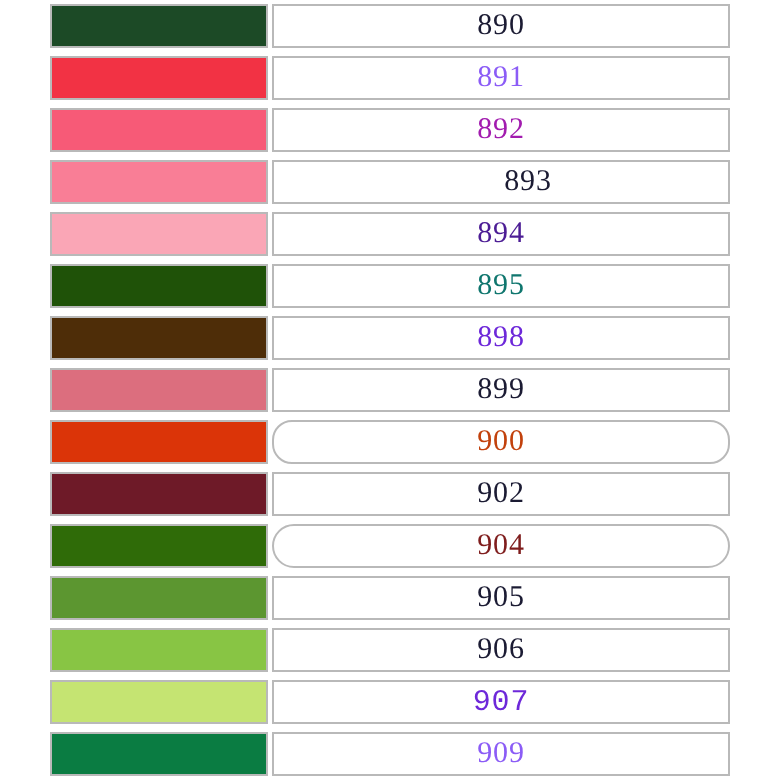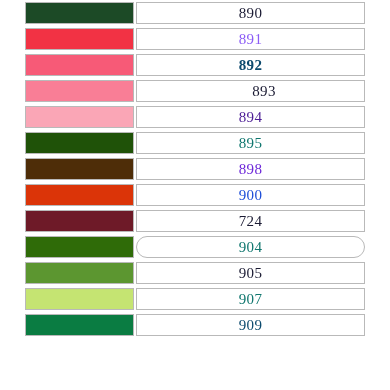--- a/index.html
+++ b/index.html
@@ -83,21 +83,21 @@
         </td>
         <td class="code-cell">
           <div class="code-box" style="border-color: rgb(185, 185, 185); color: #8b5cf6;">891</div>
         </td>
       </tr>
       <tr>
         <td class="swatch-cell">
           <span class="swatch" style="background-color: rgb(247, 90, 119); border-color: rgb(185, 185, 185);"></span>
         </td>
         <td class="code-cell">
-          <div class="code-box" style="border-color: rgb(185, 185, 185); color: #0c4a6e; font-weight: bold;">892</div>
+          <div class="code-box" style="border-color: rgb(185, 185, 185); color: #a21caf;">892</div>
         </td>
       </tr>
       <tr>
         <td class="swatch-cell">
           <span class="swatch" style="background-color: rgb(249, 126, 150); border-color: rgb(185, 185, 185);"></span>
         </td>
         <td class="code-cell">
           <div class="code-box" style="border-color: rgb(185, 185, 185); color: rgb(27, 27, 51); padding-left: 27px;">893</div>
         </td>
       </tr>
@@ -120,60 +120,76 @@
       <tr>
         <td class="swatch-cell">
           <span class="swatch" style="background-color: rgb(78, 45, 8); border-color: rgb(185, 185, 185);"></span>
         </td>
         <td class="code-cell">
           <div class="code-box" style="border-color: rgb(185, 185, 185); color: #6d28d9;">898</div>
         </td>
       </tr>
       <tr>
         <td class="swatch-cell">
+          <span class="swatch" style="background-color: rgb(220, 110, 126); border-color: rgb(185, 185, 185);"></span>
+        </td>
+        <td class="code-cell">
+          <div class="code-box" style="border-color: rgb(185, 185, 185); color: rgb(27, 27, 51);">899</div>
+        </td>
+      </tr>
+      <tr>
+        <td class="swatch-cell">
           <span class="swatch" style="background-color: rgb(219, 52, 8); border-color: rgb(185, 185, 185);"></span>
         </td>
         <td class="code-cell">
-          <div class="code-box" style="border-color: rgb(185, 185, 185); color: #1d4ed8;">900</div>
+          <div class="code-box" style="border-color: rgb(185, 185, 185); color: #c2410c; border-radius: 10px;">900</div>
         </td>
       </tr>
       <tr>
         <td class="swatch-cell">
           <span class="swatch" style="background-color: rgb(110, 26, 40); border-color: rgb(185, 185, 185);"></span>
         </td>
         <td class="code-cell">
-          <div class="code-box" style="border-color: rgb(185, 185, 185); color: rgb(27, 27, 51);">724</div>
+          <div class="code-box" style="border-color: rgb(185, 185, 185); color: rgb(27, 27, 51);">902</div>
         </td>
       </tr>
       <tr>
         <td class="swatch-cell">
           <span class="swatch" style="background-color: rgb(47, 107, 8); border-color: rgb(185, 185, 185);"></span>
         </td>
         <td class="code-cell">
-          <div class="code-box" style="border-color: rgb(185, 185, 185); color: #0f766e; border-radius: 11px;">904</div>
+          <div class="code-box" style="border-color: rgb(185, 185, 185); color: #7f1d1d; border-radius: 11px;">904</div>
         </td>
       </tr>
       <tr>
         <td class="swatch-cell">
           <span class="swatch" style="background-color: rgb(92, 150, 48); border-color: rgb(185, 185, 185);"></span>
         </td>
         <td class="code-cell">
           <div class="code-box" style="border-color: rgb(185, 185, 185); color: rgb(27, 27, 51);">905</div>
         </td>
       </tr>
       <tr>
         <td class="swatch-cell">
+          <span class="swatch" style="background-color: rgb(136, 197, 68); border-color: rgb(185, 185, 185);"></span>
+        </td>
+        <td class="code-cell">
+          <div class="code-box" style="border-color: rgb(185, 185, 185); color: rgb(27, 27, 51);">906</div>
+        </td>
+      </tr>
+      <tr>
+        <td class="swatch-cell">
           <span class="swatch" style="background-color: rgb(197, 228, 114); border-color: rgb(185, 185, 185);"></span>
         </td>
         <td class="code-cell">
-          <div class="code-box" style="border-color: rgb(185, 185, 185); color: #0f766e;">907</div>
+          <div class="code-box" style="border-color: rgb(185, 185, 185); color: #6d28d9; font-family: Liberation Mono, monospace;">907</div>
         </td>
       </tr>
       <tr>
         <td class="swatch-cell">
           <span class="swatch" style="background-color: rgb(10, 124, 66); border-color: rgb(185, 185, 185);"></span>
         </td>
         <td class="code-cell">
-          <div class="code-box" style="border-color: rgb(185, 185, 185); color: #0c4a6e;">909</div>
+          <div class="code-box" style="border-color: rgb(185, 185, 185); color: #8b5cf6;">909</div>
         </td>
       </tr>
     </tbody>
 </table>
 
 </body></html>

